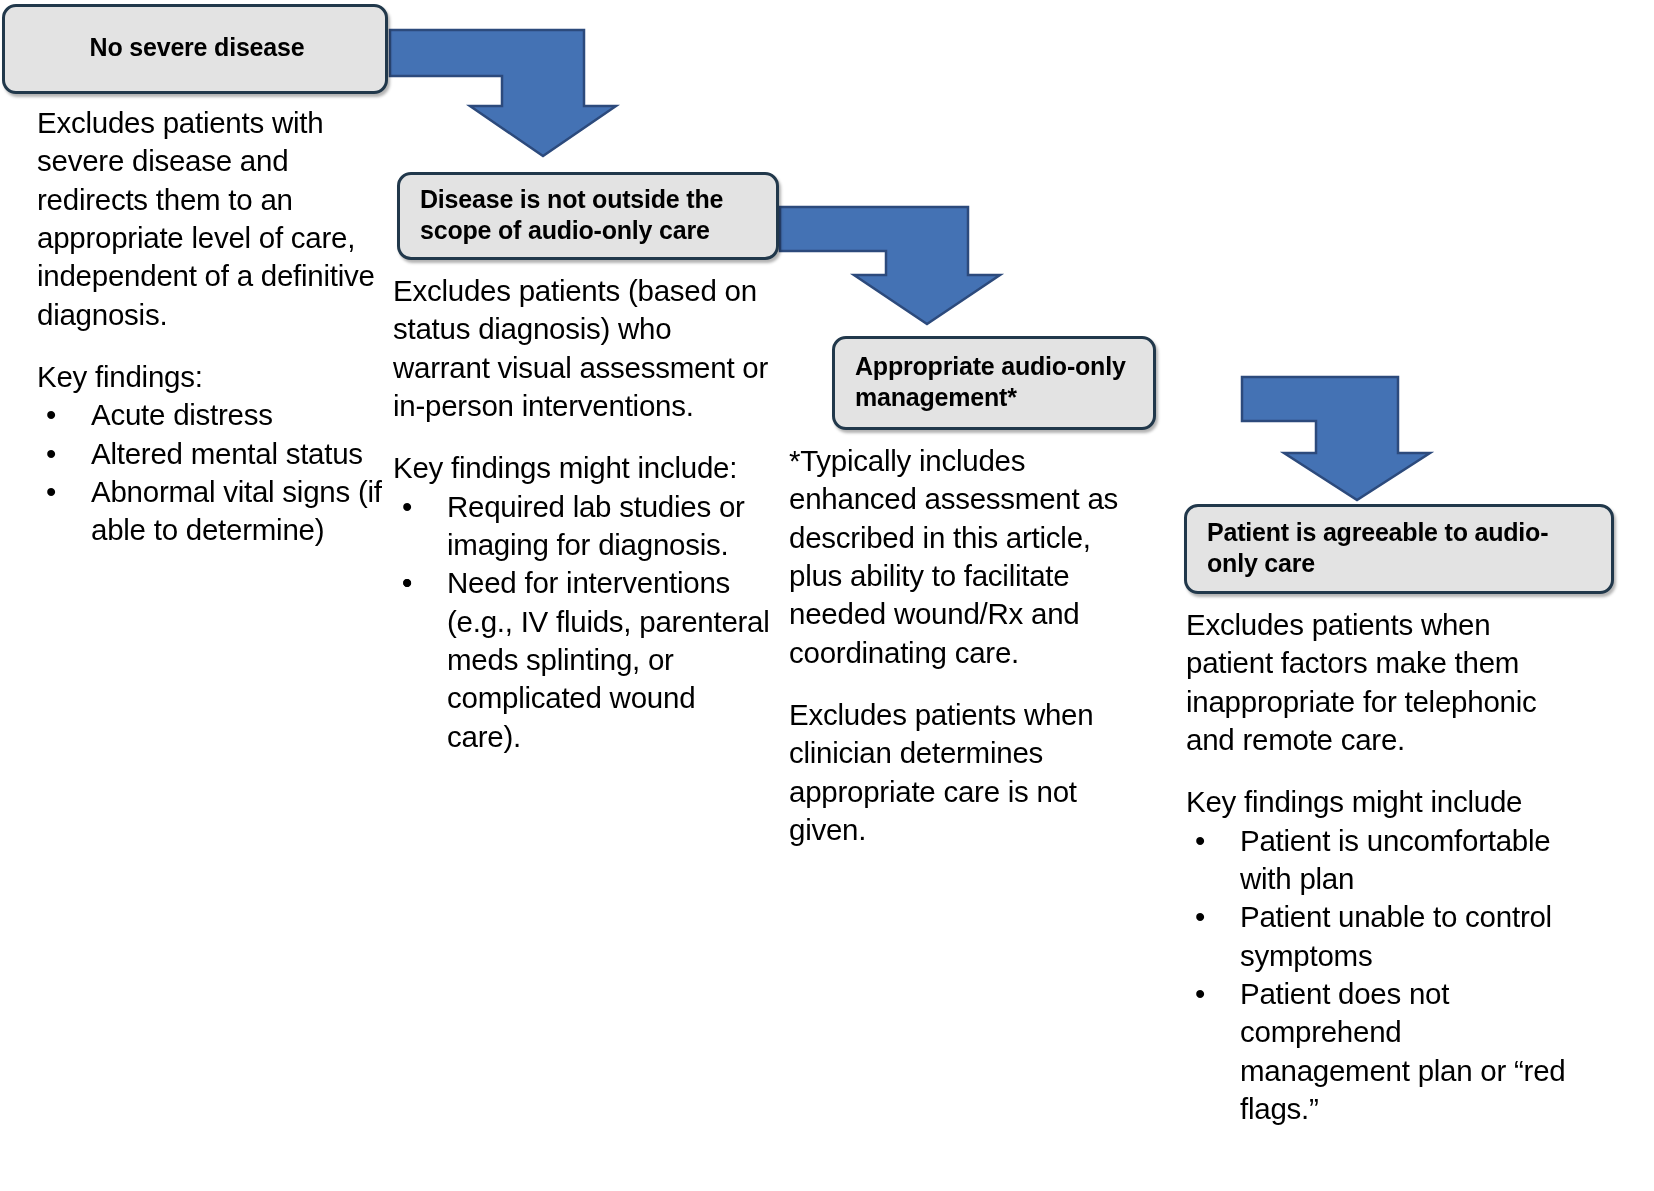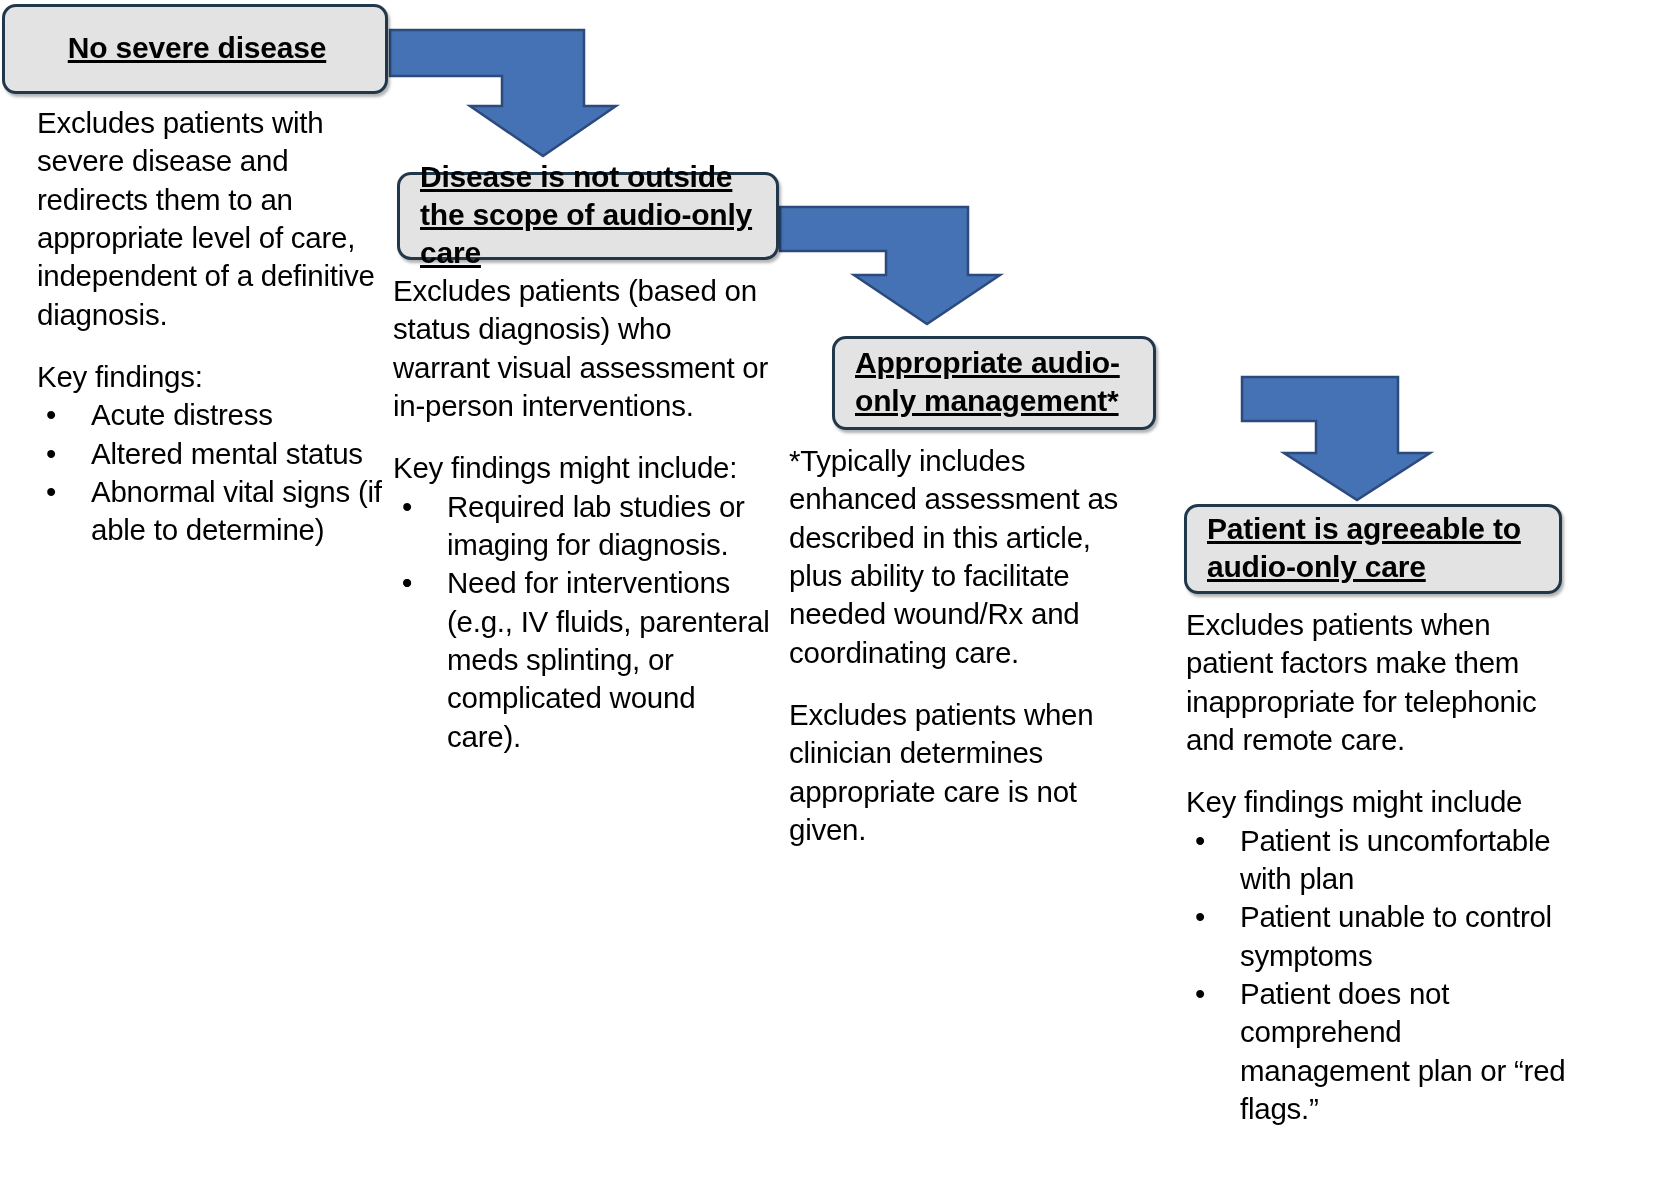--- a/index.html
+++ b/index.html
@@ -28,25 +28,24 @@
     border: 3px solid #21384b;
     border-radius: 14px;
     box-shadow: 2px 3px 3px rgba(0,0,0,0.30);
     display: flex;
     align-items: center;
     padding: 6px 16px 8px 20px;
     z-index: 3;
   }
   .node-box .node-title {
     font-weight: bold;
-    font-size: 30px;
+    font-size: 25px;
     line-height: 1.26;
     letter-spacing: -0.2px;
     color: #000;
-    text-decoration: underline;
   }
 
   
   .col {
     position: absolute;
     box-sizing: border-box;
     font-size: 29.5px;
     line-height: 1.30;
     letter-spacing: -0.25px;
     z-index: 2;
@@ -130,21 +129,21 @@
 
   <div class="node-box" style="left:832px; top:336px; width:324px; height:94px; padding-top:4px; padding-bottom:6px;">
     <div class="node-title">Appropriate audio-only management*</div>
   </div>
 
   <div class="col" style="left:789px; top:442px; width:346px;">
     <p class="para">*Typically includes enhanced assessment as described in this article, plus ability to facilitate needed wound/Rx and coordinating care.</p>
     <p class="para tight">Excludes patients when clinician determines appropriate care is not given.</p>
   </div>
 
-  <div class="node-box" style="left:1184px; top:504px; width:378px; height:90px; padding-top:4px; padding-bottom:6px;">
+  <div class="node-box" style="left:1184px; top:504px; width:430px; height:90px; padding-top:4px; padding-bottom:6px;">
     <div class="node-title">Patient is agreeable to audio-only care</div>
   </div>
 
   <div class="col" style="left:1186px; top:606px; width:390px;">
     <p class="para">Excludes patients when patient factors make them inappropriate for telephonic and remote care.</p>
     <p class="para tight">Key findings might include</p>
     <ul class="bullets">
       <li><span class="dot">•</span><span>Patient is uncomfortable with plan</span></li>
       <li><span class="dot">•</span><span>Patient unable to control symptoms</span></li>
       <li><span class="dot">•</span><span>Patient does not comprehend management plan or “red flags.”</span></li>

